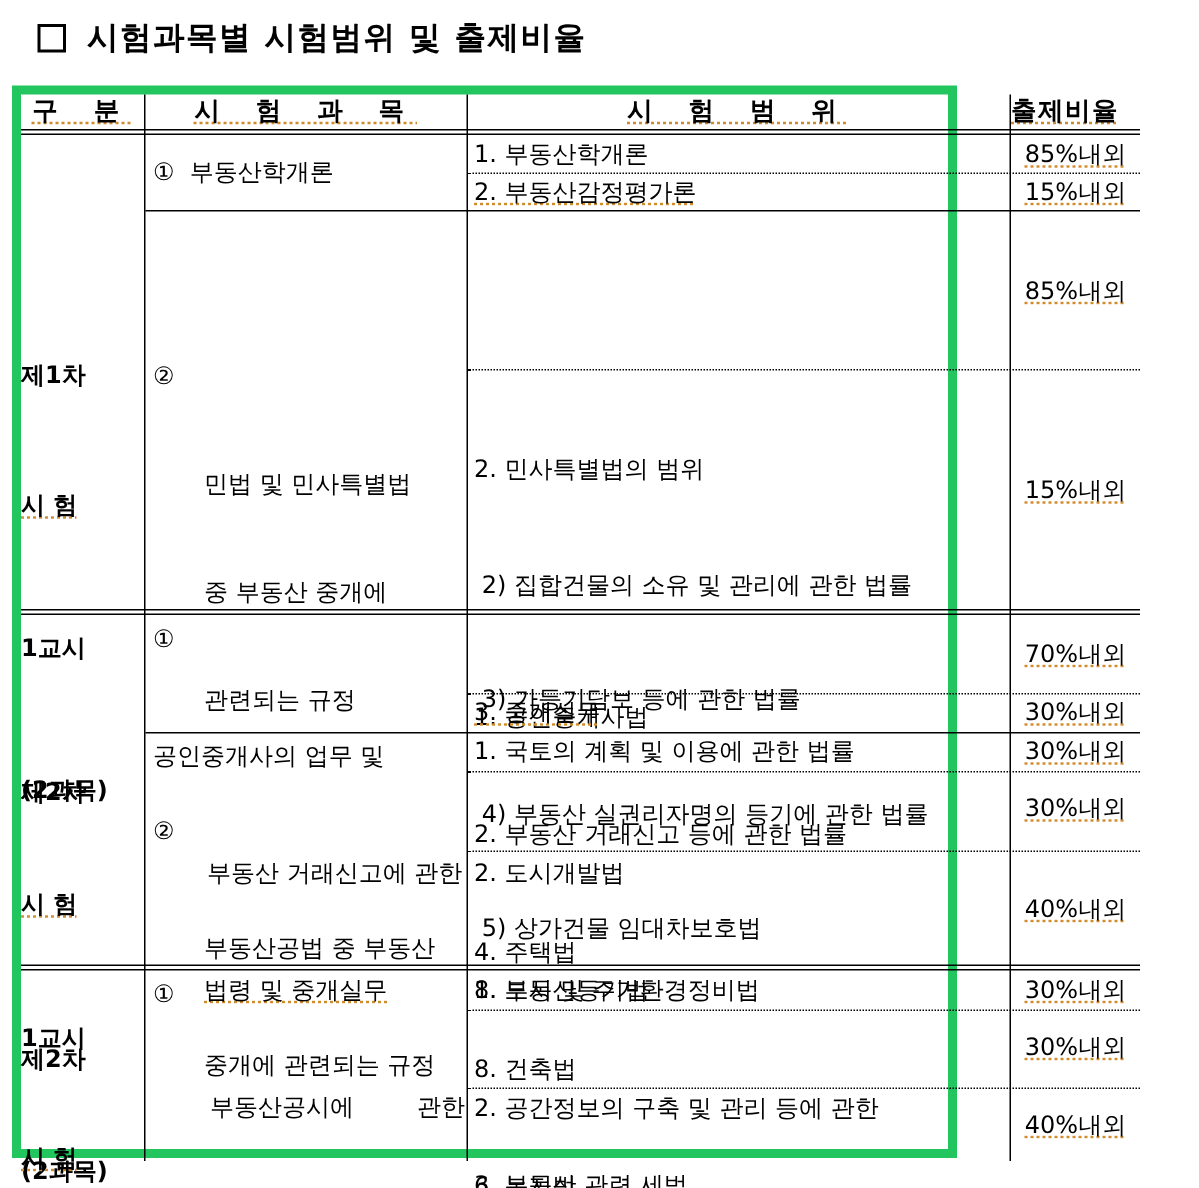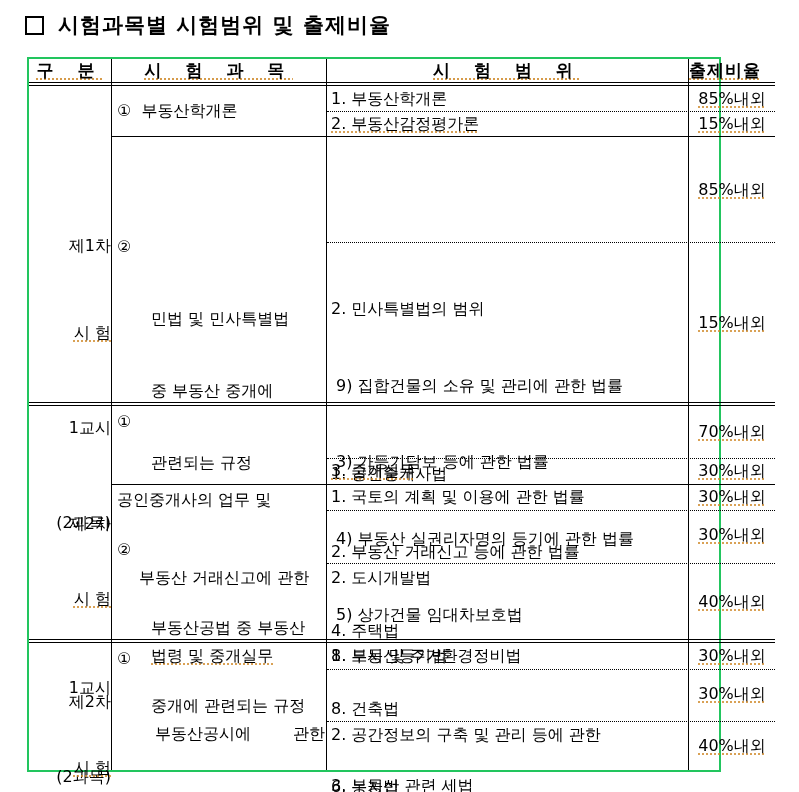--- a/index.html
+++ b/index.html
@@ -1,29 +1,29 @@
 <!DOCTYPE html>
 <html><head>
 <meta charset="utf-8">
 <style>
   html, body { margin:0; padding:0; background:#ffffff; }
   body { width:799px; height:792px; position:relative; overflow:hidden;
          font-family:"DejaVu Sans", sans-serif; color:#000; }
   .title { position:absolute; left:25px; top:10px; height:30px; display:flex; align-items:center;
            font-family:"DejaVu Serif", serif; font-weight:bold; font-size:21px; letter-spacing:1px; }
   .title .box { width:15px; height:15px; border:2px solid #000; margin-right:14px; }
-  .tbl { position:absolute; left:27px; top:57px; width:694px; height:715px;
-         border:2px solid #22c55e; box-sizing:border-box; }
+  .tbl { position:absolute; left:8px; top:57px; width:630px; height:715px;
+         border:6px solid #22c55e; box-sizing:border-box; }
   .line { position:absolute; background:#000; }
   .dot { position:absolute; height:0; border-top:1px dotted #000; }
   .cell { position:absolute; font-size:16px; line-height:20px; white-space:pre; }
   .hdr { font-weight:bold; font-size:17px; letter-spacing:9px; text-align:center; }
   .hdr-nosp { font-weight:bold; font-size:17px; letter-spacing:1px; }
   .sp { text-decoration: underline dotted #d08b2c; text-underline-offset:3px; }
-  .ctr { text-align:right; }
+  .ctr { text-align:left;font-weight:bold; }
   .pct { text-align:center; text-decoration: underline dotted #d08b2c; text-underline-offset:3px; }
 </style>
 </head>
 <body>
 
 <div class="title">
   <span class="box"></span>
   <span>시험과목별 시험범위 및 출제비율</span>
 </div>
 
@@ -59,40 +59,40 @@
   <div class="cell" style="left:88px;top:176px;line-height:24px">
     <span style="position:absolute;left:0;top:0">②</span>
     <div style="margin-left:34px">민법 및 민사특별법</div>
     <div style="margin-left:34px">중 부동산 중개에</div>
     <div style="margin-left:34px">관련되는 규정</div>
   </div>
   <div class="cell pct" style="left:660px;top:121px;width:86px">85%내외</div>
   <div class="dot" style="left:298px;top:183px;width:448px"></div>
   <div class="cell" style="left:302px;top:186px;line-height:25.5px">
     <div>2. 민사특별법의 범위</div>
-    <div> 9) 집합건물의 소유 및 관리에 관한 법률</div>
+    <div> 2) 집합건물의 소유 및 관리에 관한 법률</div>
     <div> 3) 가등기담보 등에 관한 법률</div>
     <div> 4) 부동산 실권리자명의 등기에 관한 법률</div>
     <div> 5) 상가건물 임대차보호법</div>
   </div>
   <div class="cell pct" style="left:660px;top:254px;width:86px">15%내외</div>
 
   <div class="line" style="left:0;top:343px;width:746px;height:1px"></div>
   <div class="line" style="left:0;top:346px;width:746px;height:1px"></div>
 
   <div class="cell ctr" style="left:0;top:402px;width:82px;line-height:25px">
     <div>제2차</div>
     <div class="sp">시 험</div>
     <div style="margin-top:14px">1교시</div>
     <div style="margin-top:14px">(2과목)</div>
   </div>
   <div class="cell" style="left:88px;top:350px;line-height:26px">
     <span style="position:absolute;left:0;top:0">①</span>
     <div style="">공인중개사의 업무 및</div>
-    <div style="margin-left:22px">부동산 거래신고에 관한</div>
+    <div style="margin-left:36px">부동산 거래신고에 관한</div>
     <div style="margin-left:34px"><span class="sp">법령 및 중개실무</span></div>
   </div>
   <div class="cell" style="left:302px;top:350px;line-height:26px">
     <div>1. 공인중개사법</div>
     <div>2. 부동산 거래신고 등에 관한 법률</div>
   </div>
   <div class="cell pct" style="left:660px;top:363px;width:86px">70%내외</div>
   <div class="dot" style="left:298px;top:399px;width:448px"></div>
   <div class="cell sp" style="left:302px;top:402px">3. 중개실무</div>
   <div class="cell pct" style="left:660px;top:402px;width:86px">30%내외</div>

